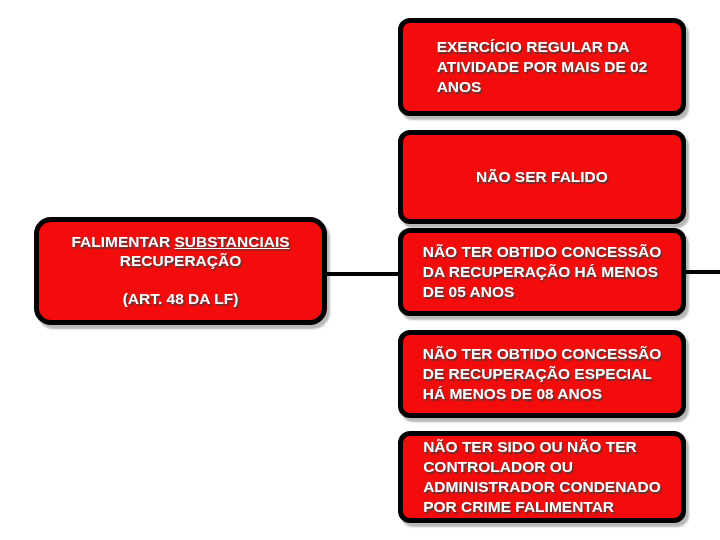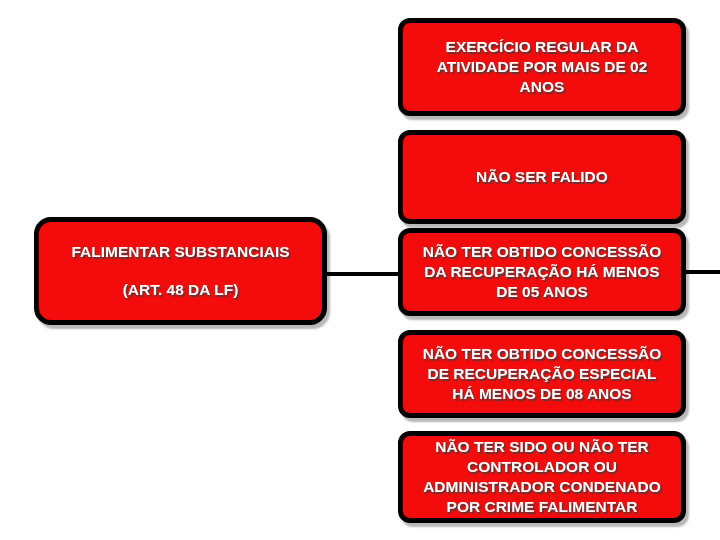--- a/index.html
+++ b/index.html
@@ -17,21 +17,21 @@
   }
   .box {
     position: absolute;
     box-sizing: border-box;
     background: var(--box-fill, #f40b0b);
     border: 5px solid var(--box-border, #000000);
     color: var(--box-text, #ffffff);
     font-weight: bold;
     font-size: 15.5px;
     line-height: 20px;
-    text-align: center;
+    text-align: left;
     display: flex;
     align-items: center;
     justify-content: center;
     box-shadow: 3px 4px 2px rgba(125,125,125,0.55);
     text-shadow: 1.5px 1.5px 1px rgba(64,64,64,0.85);
   }
   .right-box {
     left: 398px;
     width: 288px;
     border-radius: 12px;
@@ -47,20 +47,21 @@
     height: 108px;
     border-radius: 17px;
     line-height: 18.5px;
     flex-direction: column;
     padding: 4px 6px;
   }
   .left-box .footer-line {
     margin-top: 20px;
   }
   .u {
+    text-decoration: underline;
   }
   .connector {
     position: absolute;
     height: 4px;
     background: var(--connector, #000000);
   }
   #rbox-0 { top: 18px;  height: 98px; }
   #rbox-1 { top: 130px; height: 94px; }
   #rbox-2 { top: 228px; height: 88px; }
   #rbox-3 { top: 330px; height: 88px; }
@@ -70,20 +71,21 @@
 </style>
 </head>
 <body>
 
 <div class="canvas">
 
   <div class="box left-box">
     <div>
       <span>FALIMENTAR</span><span> </span><span class="u">SUBSTANCIAIS</span>
     </div>
+    <div>RECUPERAÇÃO</div>
     <div class="footer-line">(ART. 48 DA LF)</div>
   </div>
 
   <div class="box right-box" id="rbox-0">
     <div class="box-text">EXERCÍCIO REGULAR DA
 ATIVIDADE POR MAIS DE 02
 ANOS</div>
   </div>
 
   <div class="box right-box" id="rbox-1">

